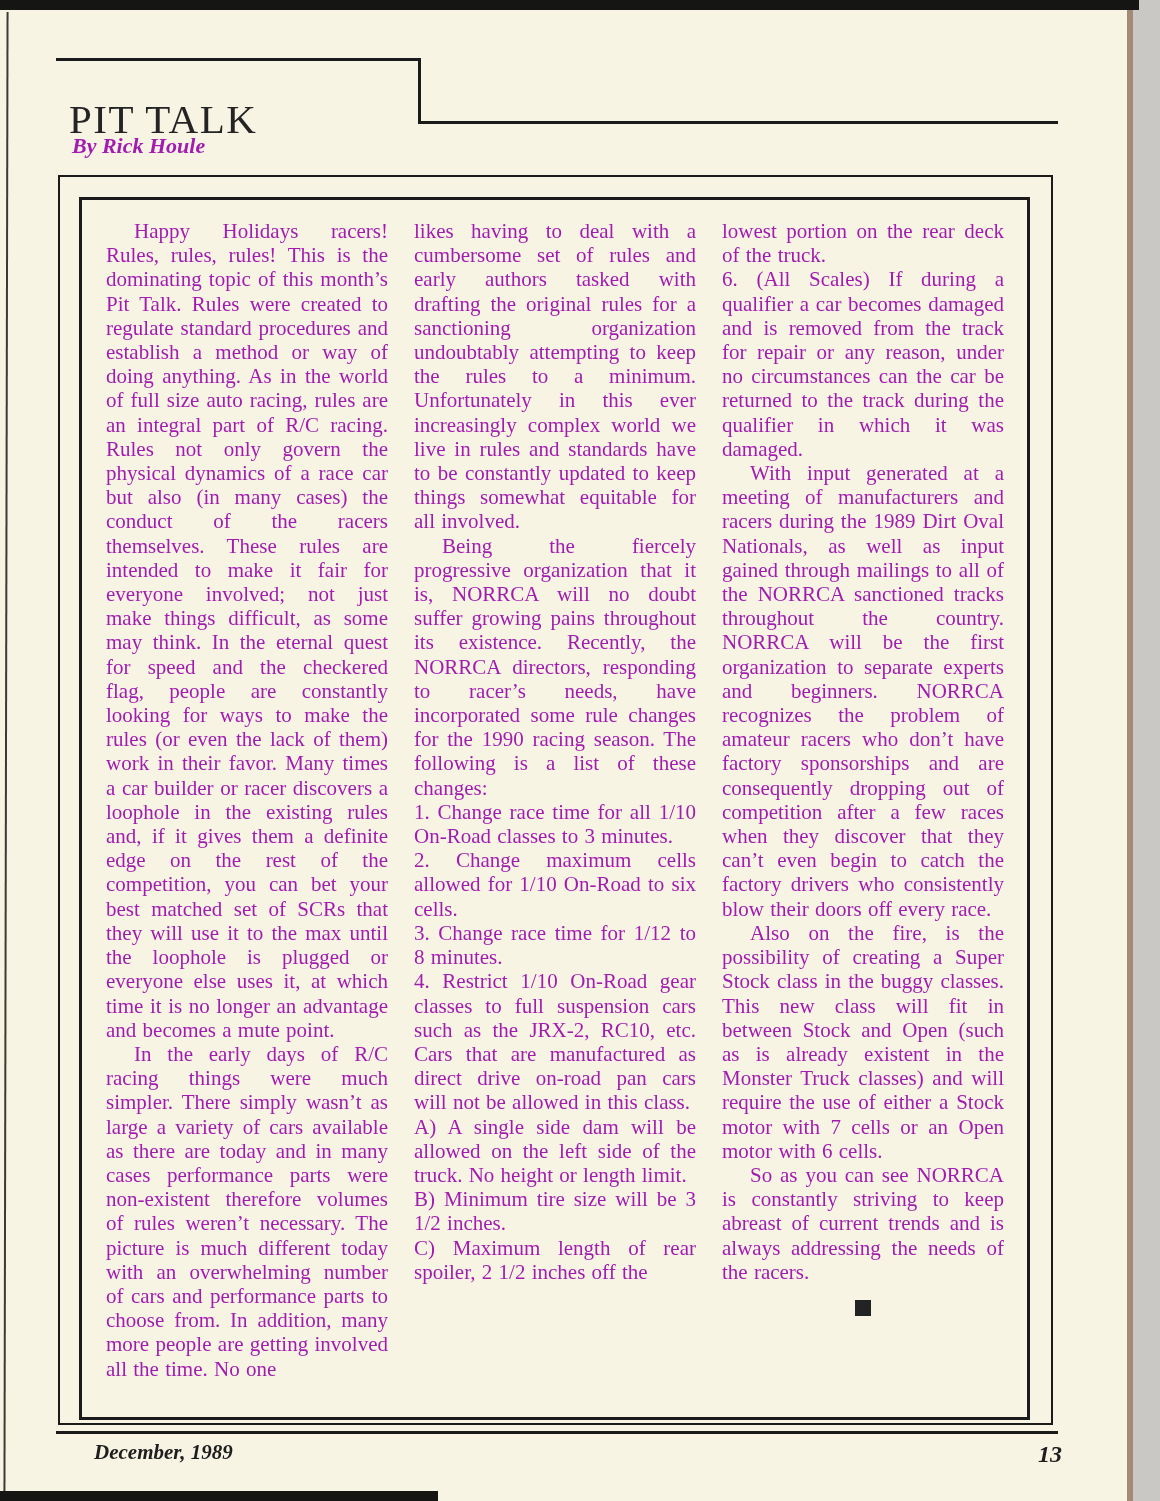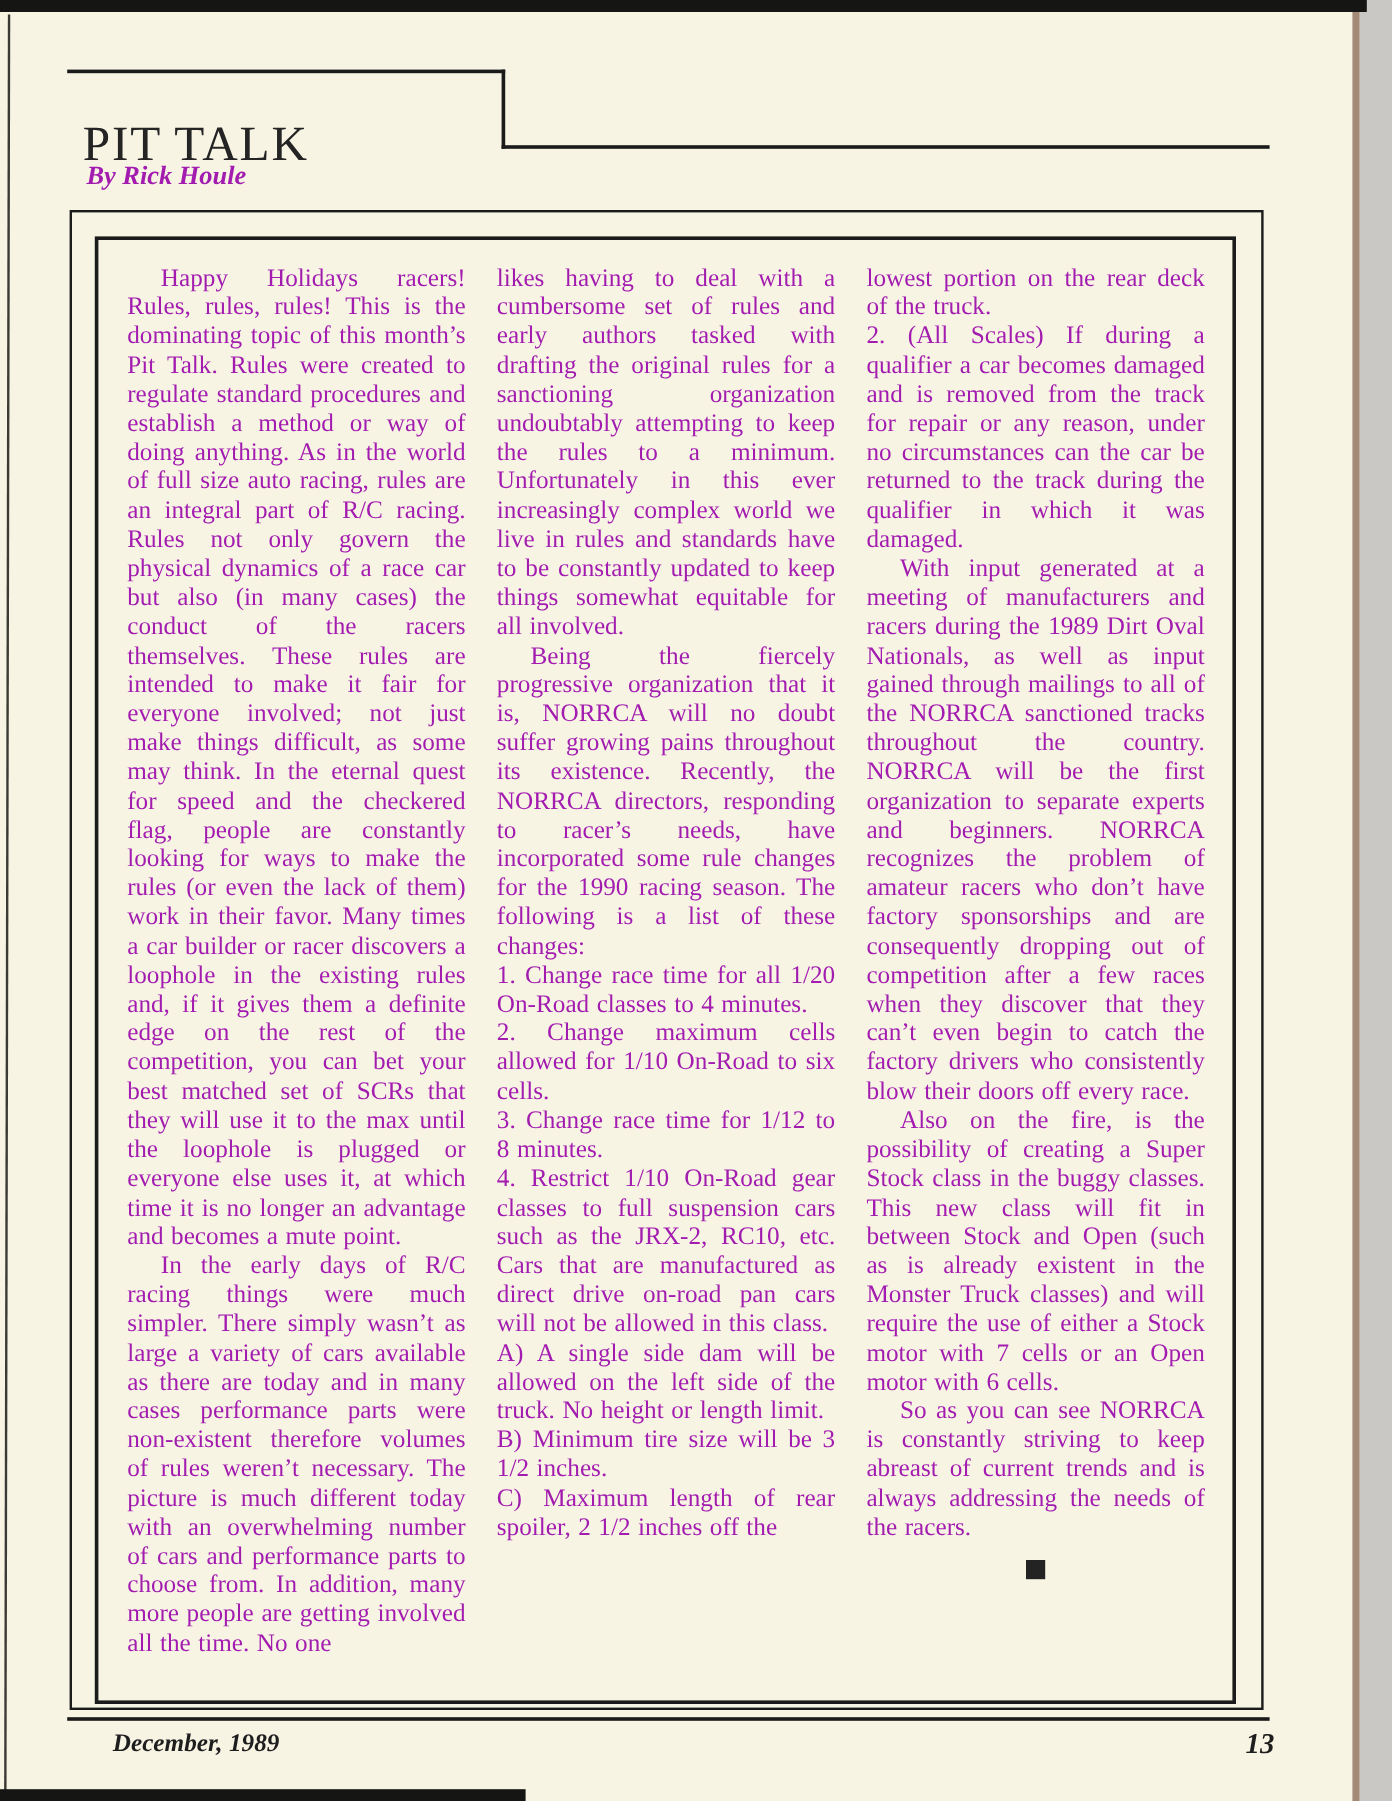--- a/index.html
+++ b/index.html
@@ -128,31 +128,31 @@
 <div class="inner-box"></div>
 
 <main class="columns">
   <section class="col">
     <p class="indent">Happy Holidays racers! Rules, rules, rules! This is the dominating topic of this month’s Pit Talk. Rules were created to regulate standard procedures and establish a method or way of doing anything. As in the world of full size auto racing, rules are an integral part of R/C racing. Rules not only govern the physical dynamics of a race car but also (in many cases) the conduct of the racers themselves. These rules are intended to make it fair for everyone involved; not just make things difficult, as some may think. In the eternal quest for speed and the checkered flag, people are constantly looking for ways to make the rules (or even the lack of them) work in their favor. Many times a car builder or racer discovers a loophole in the existing rules and, if it gives them a definite edge on the rest of the competition, you can bet your best matched set of SCRs that they will use it to the max until the loophole is plugged or everyone else uses it, at which time it is no longer an advantage and becomes a mute point.</p>
     <p class="indent">In the early days of R/C racing things were much simpler. There simply wasn’t as large a variety of cars available as there are today and in many cases performance parts were non-existent therefore volumes of rules weren’t necessary. The picture is much different today with an overwhelming number of cars and performance parts to choose from. In addition, many more people are getting involved all the time. No one</p>
   </section>
   <section class="col">
     <p>likes having to deal with a cumbersome set of rules and early authors tasked with drafting the original rules for a sanctioning organization undoubtably attempting to keep the rules to a minimum. Unfortunately in this ever increasingly complex world we live in rules and standards have to be constantly updated to keep things somewhat equitable for all involved.</p>
     <p class="indent">Being the fiercely progressive organization that it is, NORRCA will no doubt suffer growing pains throughout its existence. Recently, the NORRCA directors, responding to racer’s needs, have incorporated some rule changes for the 1990 racing season. The following is a list of these changes:</p>
-    <p>1. Change race time for all 1/20 On-Road classes to 4 minutes.</p>
+    <p>1. Change race time for all 1/10 On-Road classes to 3 minutes.</p>
     <p>2. Change maximum cells allowed for 1/10 On-Road to six cells.</p>
     <p>3. Change race time for 1/12 to 8 minutes.</p>
     <p>4. Restrict 1/10 On-Road gear classes to full suspension cars such as the JRX-2, RC10, etc. Cars that are manufactured as direct drive on-road pan cars will not be allowed in this class.</p>
     <p>A) A single side dam will be allowed on the left side of the truck. No height or length limit.</p>
     <p>B) Minimum tire size will be 3 1/2 inches.</p>
     <p>C) Maximum length of rear spoiler, 2 1/2 inches off the</p>
   </section>
   <section class="col">
     <p>lowest portion on the rear deck of the truck.</p>
-    <p>2. (All Scales) If during a qualifier a car becomes damaged and is removed from the track for repair or any reason, under no circumstances can the car be returned to the track during the qualifier in which it was damaged.</p>
+    <p>6. (All Scales) If during a qualifier a car becomes damaged and is removed from the track for repair or any reason, under no circumstances can the car be returned to the track during the qualifier in which it was damaged.</p>
     <p class="indent">With input generated at a meeting of manufacturers and racers during the 1989 Dirt Oval Nationals, as well as input gained through mailings to all of the NORRCA sanctioned tracks throughout the country. NORRCA will be the first organization to separate experts and beginners. NORRCA recognizes the problem of amateur racers who don’t have factory sponsorships and are consequently dropping out of competition after a few races when they discover that they can’t even begin to catch the factory drivers who consistently blow their doors off every race.</p>
     <p class="indent">Also on the fire, is the possibility of creating a Super Stock class in the buggy classes. This new class will fit in between Stock and Open (such as is already existent in the Monster Truck classes) and will require the use of either a Stock motor with 7 cells or an Open motor with 6 cells.</p>
     <p class="indent">So as you can see NORRCA is constantly striving to keep abreast of current trends and is always addressing the needs of the racers.</p>
     <div class="end-mark"></div>
   </section>
 </main>
 
 <footer>
   <div class="footer-rule"></div>
   <div class="footer-issue">December, 1989</div>

